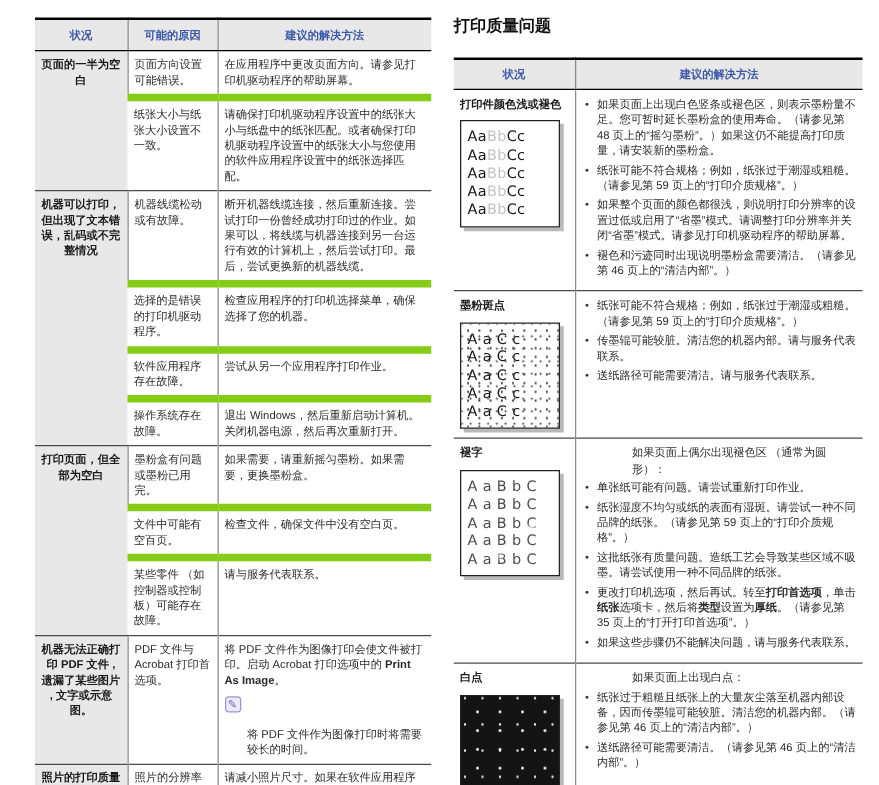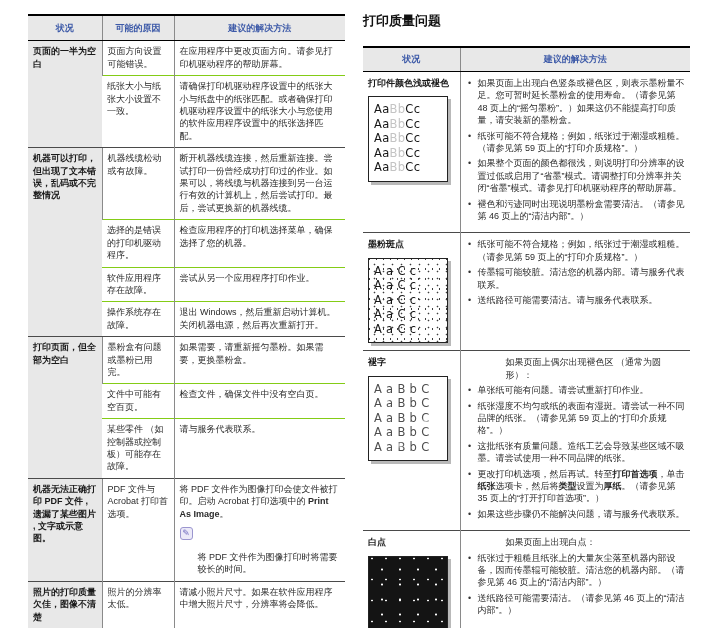--- a/index.html
+++ b/index.html
@@ -7,23 +7,23 @@
   body { font-family:"Liberation Sans","DejaVu Sans",sans-serif; color:#2b2b2b; }
   .page { position:relative; width:703px; height:628px; background:#fff; overflow:hidden; }
 
   
   .col-left { position:absolute; left:28px; top:14px; width:317px; }
   table.tbl { border-collapse:collapse; width:100%; table-layout:fixed; }
   table.tbl { border-top:2px solid #000; border-bottom:2px solid #000; }
   .tbl th, .tbl td { vertical-align:top; padding:4px 5px 5px 5px; font-size:9px; line-height:1.38; }
   .tbl th { background:#e8e8e8; color:#3d5aa8; font-weight:bold; text-align:center; border-bottom:1px solid #000; padding:6px 3px; }
   .tbl th + th, .tbl td + td { border-left:1px solid #8a8a8a; }
-  td.st { background:#e8e8e8; font-weight:bold; color:#1a1a1a; }
+  td.st { background:#e8e8e8; font-weight:bold; color:#1a1a1a;text-align:center; }
   tr.g > td { border-top:1px solid #4a4a4a; }
-  tr.s > td { border-top:1px solid #84cc16; }
+  tr.s > td { border-top:6px solid #84cc16; }
   .bold { font-weight:bold; }
   .note-box { display:flex; gap:5px; margin-top:7px; align-items:flex-start; }
   .note-icon { flex:0 0 auto; width:13px; height:13px; border:1px solid #9b96cf; border-radius:3px;
                background:#eceaf8; color:#6f6abf; font-size:9px; line-height:11px; text-align:center; }
   .note-text { flex:1;margin-top:24px; }
 
   
   .col-right { position:absolute; left:363px; top:12px; width:327px; }
   .sec-title { font-size:13px; font-weight:bold; color:#111; margin-bottom:16px; }
   .sec-intro { font-size:9px; line-height:1.4; color:#2b2b2b; margin-bottom:10px; }

